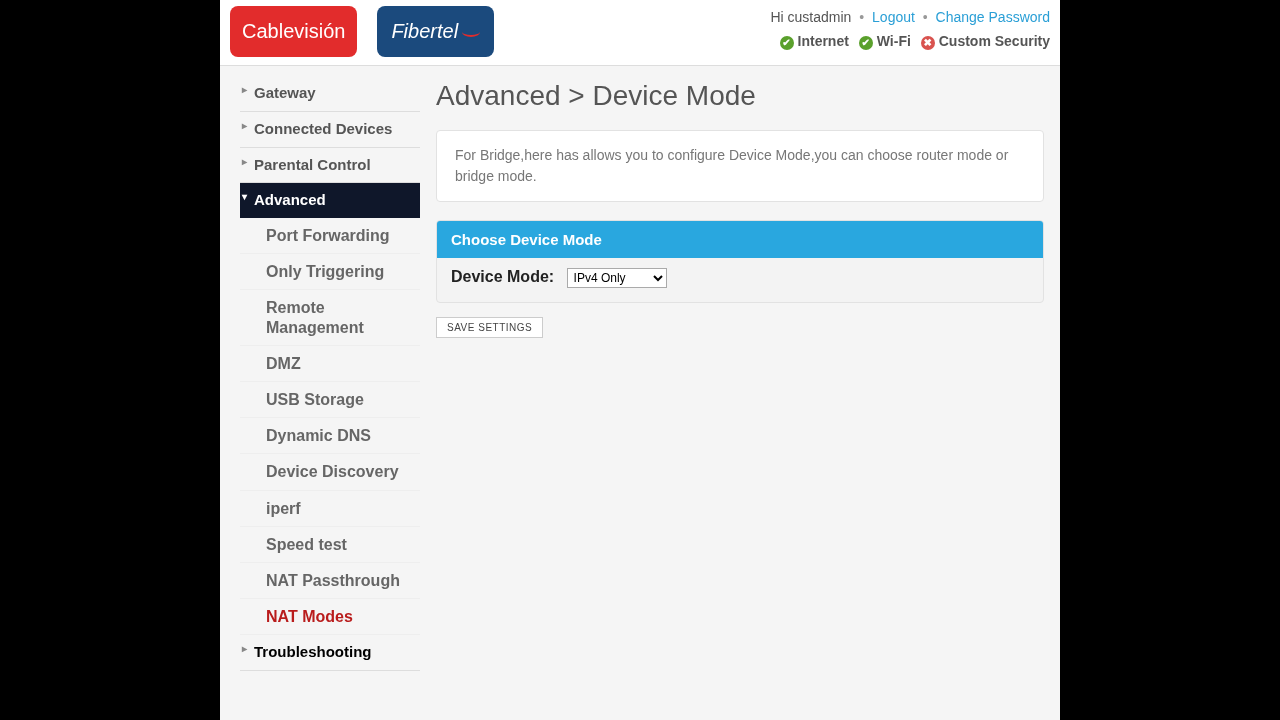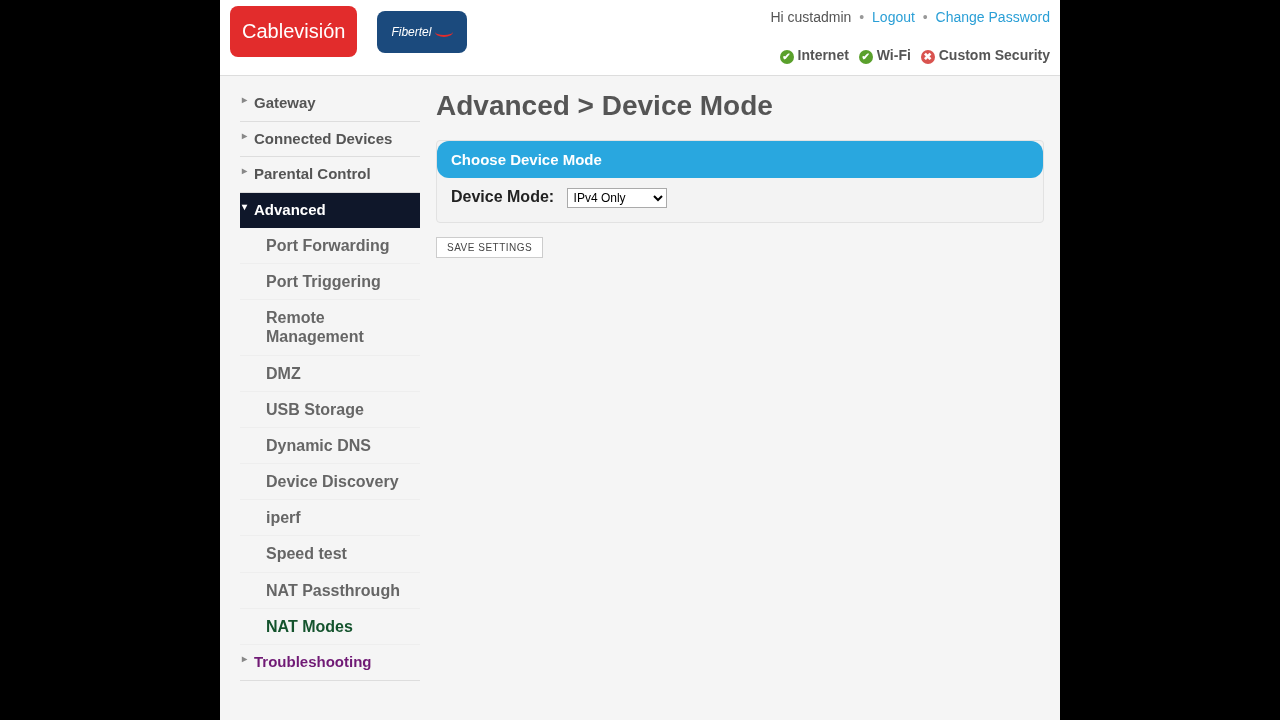--- a/index.html
+++ b/index.html
@@ -31,21 +31,21 @@
     color: #fff;
     font-size: 20px;
     font-weight: 500;
     padding: 14px 12px;
     border-radius: 8px;
     font-family: Arial, sans-serif;
   }
   .logo-fibertel {
     background: #1b4a7d;
     color: #fff;
-    font-size: 12px;
+    font-size: 20px;
     font-style: italic;
     padding: 14px 14px;
     border-radius: 8px;
     display: flex;
     align-items: center;
     gap: 4px;
   }
   .logo-fibertel-swoosh {
     display: inline-block;
     width: 18px;
@@ -54,21 +54,21 @@
     border-radius: 0 0 50% 50%;
   }
   .header-right {
     text-align: right;
     font-size: 14px;
     color: #555;
     line-height: 1.6;
   }
   .header-right a { color: #2a9fd6; cursor: pointer; }
   .header-right .sep { color: #999; margin: 0 4px; }
-  .status-row { margin-top: 16px; font-weight: bold; color: #555; }
+  .status-row { margin-top: 2px; font-weight: bold; color: #555; }
   .status-item { margin-left: 6px; }
   .status-ok::before {
     content: "✔";
     display: inline-block;
     width: 14px; height: 14px;
     background: #5aa02c;
     color: #fff;
     border-radius: 50%;
     font-size: 10px;
     line-height: 14px;
@@ -118,38 +118,38 @@
   }
   .nav-top.expanded {
     background: #0f172a;
     color: #fff;
     border-bottom: none;
   }
   .nav-top.expanded::before {
     content: "▾";
     color: #fff;
   }
-  .nav-top.troubleshoot { color: #701a75; }
+  .nav-top.troubleshoot { color: #000000; }
   .nav-sub {
     padding: 8px 0 8px 26px;
     color: #666;
     font-weight: bold;
     font-size: 16px;
     cursor: pointer;
     border-bottom: 1px solid #eee;
     line-height: 1.2;
   }
-  .nav-sub.active { color: #14532d; }
+  .nav-sub.active { color: #b91c1c; }
   .main {
     flex: 1;
     padding-right: 6px;
   }
   .page-title {
     font-size: 28px;
-    font-weight: bold;
+    font-weight: normal;
     color: #555;
     margin: 4px 0 18px 0;
   }
   .desc-box {
     background: #fff;
     border: 1px solid #e2e2e2;
     border-radius: 4px;
     padding: 14px 18px;
     color: #777;
     font-size: 14px;
@@ -162,21 +162,20 @@
     background: #f3f3f3;
     margin-bottom: 14px;
     overflow: hidden;
   }
   .panel-hd {
     background: #29a7df;
     color: #fff;
     font-weight: bold;
     padding: 10px 14px;
     font-size: 15px;
-    border-radius: 12px;
   }
   .panel-body {
     padding: 10px 14px 14px 14px;
   }
   .field-label {
     font-weight: bold;
     font-size: 16px;
     color: #222;
     margin-right: 8px;
   }
@@ -228,36 +227,37 @@
   </div>
 
   <div class="body-area">
 
     <div class="sidebar">
       <div class="nav-top">Gateway</div>
       <div class="nav-top">Connected Devices</div>
       <div class="nav-top">Parental Control</div>
       <div class="nav-top expanded">Advanced</div>
       <div class="nav-sub">Port Forwarding</div>
-      <div class="nav-sub">Port Triggering</div>
+      <div class="nav-sub">Only Triggering</div>
       <div class="nav-sub">Remote Management</div>
       <div class="nav-sub">DMZ</div>
       <div class="nav-sub">USB Storage</div>
       <div class="nav-sub">Dynamic DNS</div>
       <div class="nav-sub">Device Discovery</div>
       <div class="nav-sub">iperf</div>
       <div class="nav-sub">Speed test</div>
       <div class="nav-sub">NAT Passthrough</div>
       <div class="nav-sub active">NAT Modes</div>
       <div class="nav-top troubleshoot">Troubleshooting</div>
     </div>
 
     <div class="main">
       <div class="page-title">Advanced &gt; Device Mode</div>
 
+      <div class="desc-box">For Bridge,here has allows you to configure Device Mode,you can choose router mode or bridge mode.</div>
 
       <div class="panel">
         <div class="panel-hd">Choose Device Mode</div>
         <div class="panel-body">
           <span class="field-label">Device Mode:</span>
           <select>
             <option>IPv4 Only</option>
           </select>
         </div>
       </div>

